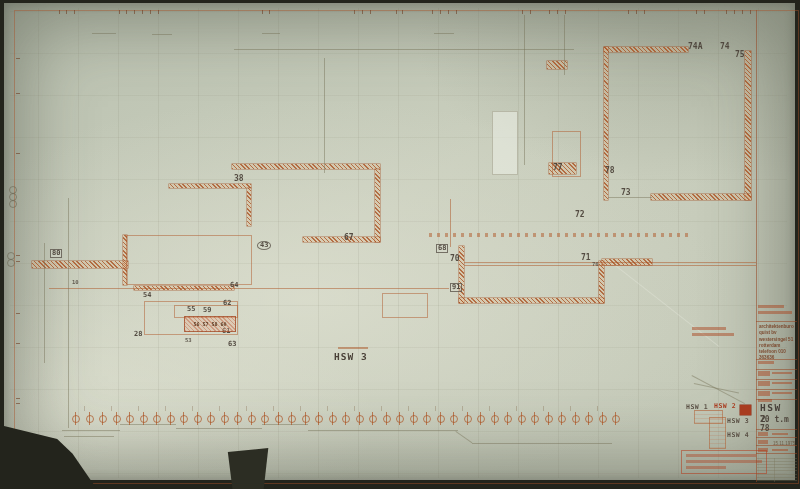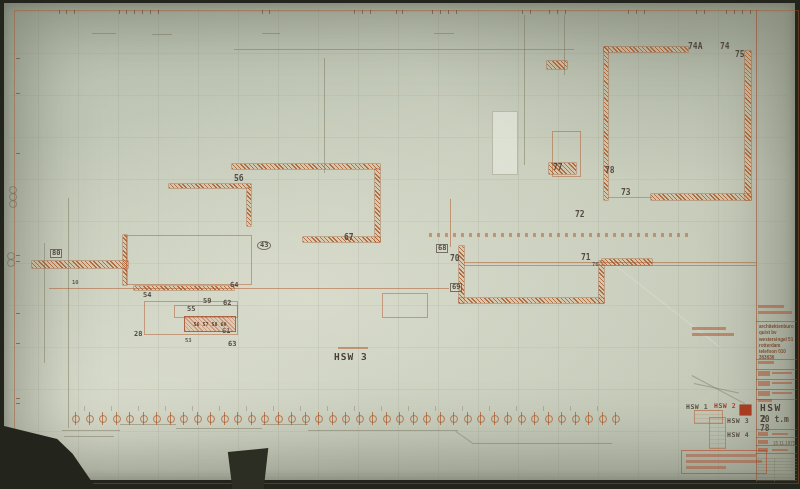--- a/index.html
+++ b/index.html
@@ -312,30 +312,30 @@
         <div class="ptick" style="left: 566px; top: 403px; width: 1px; height: 5px;"></div>
         <div class="ptick" style="left: 593px; top: 403px; width: 1px; height: 5px;"></div>
       </div>
     <div id="labels">
         <span class="lbl boxed" style="left: 46px; top: 246px;">80</span>
         <span class="lbl tiny" style="left: 68px; top: 277px;">10</span>
         <span class="lbl " style="left: 130px; top: 328px;">28</span>
         <span class="lbl " style="left: 139px; top: 289px;">54</span>
         <span class="lbl tiny" style="left: 181px; top: 335px;">53</span>
         <span class="lbl " style="left: 183px; top: 303px;">55</span>
-        <span class="lbl " style="left: 199px; top: 295px;">59</span>
+        <span class="lbl " style="left: 199px; top: 304px;">59</span>
         <span class="lbl " style="left: 218px; top: 325px;">61</span>
         <span class="lbl " style="left: 219px; top: 297px;">62</span>
         <span class="lbl " style="left: 224px; top: 338px;">63</span>
         <span class="lbl " style="left: 226px; top: 279px;">64</span>
         <span class="lbl circled" style="left: 253px; top: 238px;">43</span>
-        <span class="lbl big" style="left: 230px; top: 172px;">56</span>
+        <span class="lbl big" style="left: 230px; top: 172px;">38</span>
         <span class="lbl big" style="left: 340px; top: 231px;">67</span>
         <span class="lbl boxed" style="left: 432px; top: 241px;">68</span>
-        <span class="lbl boxed" style="left: 446px; top: 280px;">69</span>
+        <span class="lbl boxed" style="left: 446px; top: 280px;">91</span>
         <span class="lbl big" style="left: 446px; top: 252px;">70</span>
         <span class="lbl big" style="left: 577px; top: 251px;">71</span>
         <span class="lbl tiny" style="left: 588px; top: 259px;">76</span>
         <span class="lbl big" style="left: 571px; top: 208px;">72</span>
         <span class="lbl big" style="left: 617px; top: 186px;">73</span>
         <span class="lbl big" style="left: 684px; top: 40px;">74A</span>
         <span class="lbl big" style="left: 716px; top: 40px;">74</span>
         <span class="lbl big" style="left: 731px; top: 48px;">75</span>
         <span class="lbl big" style="left: 549px; top: 161px;">77</span>
         <span class="lbl big" style="left: 601px; top: 164px;">78</span>

